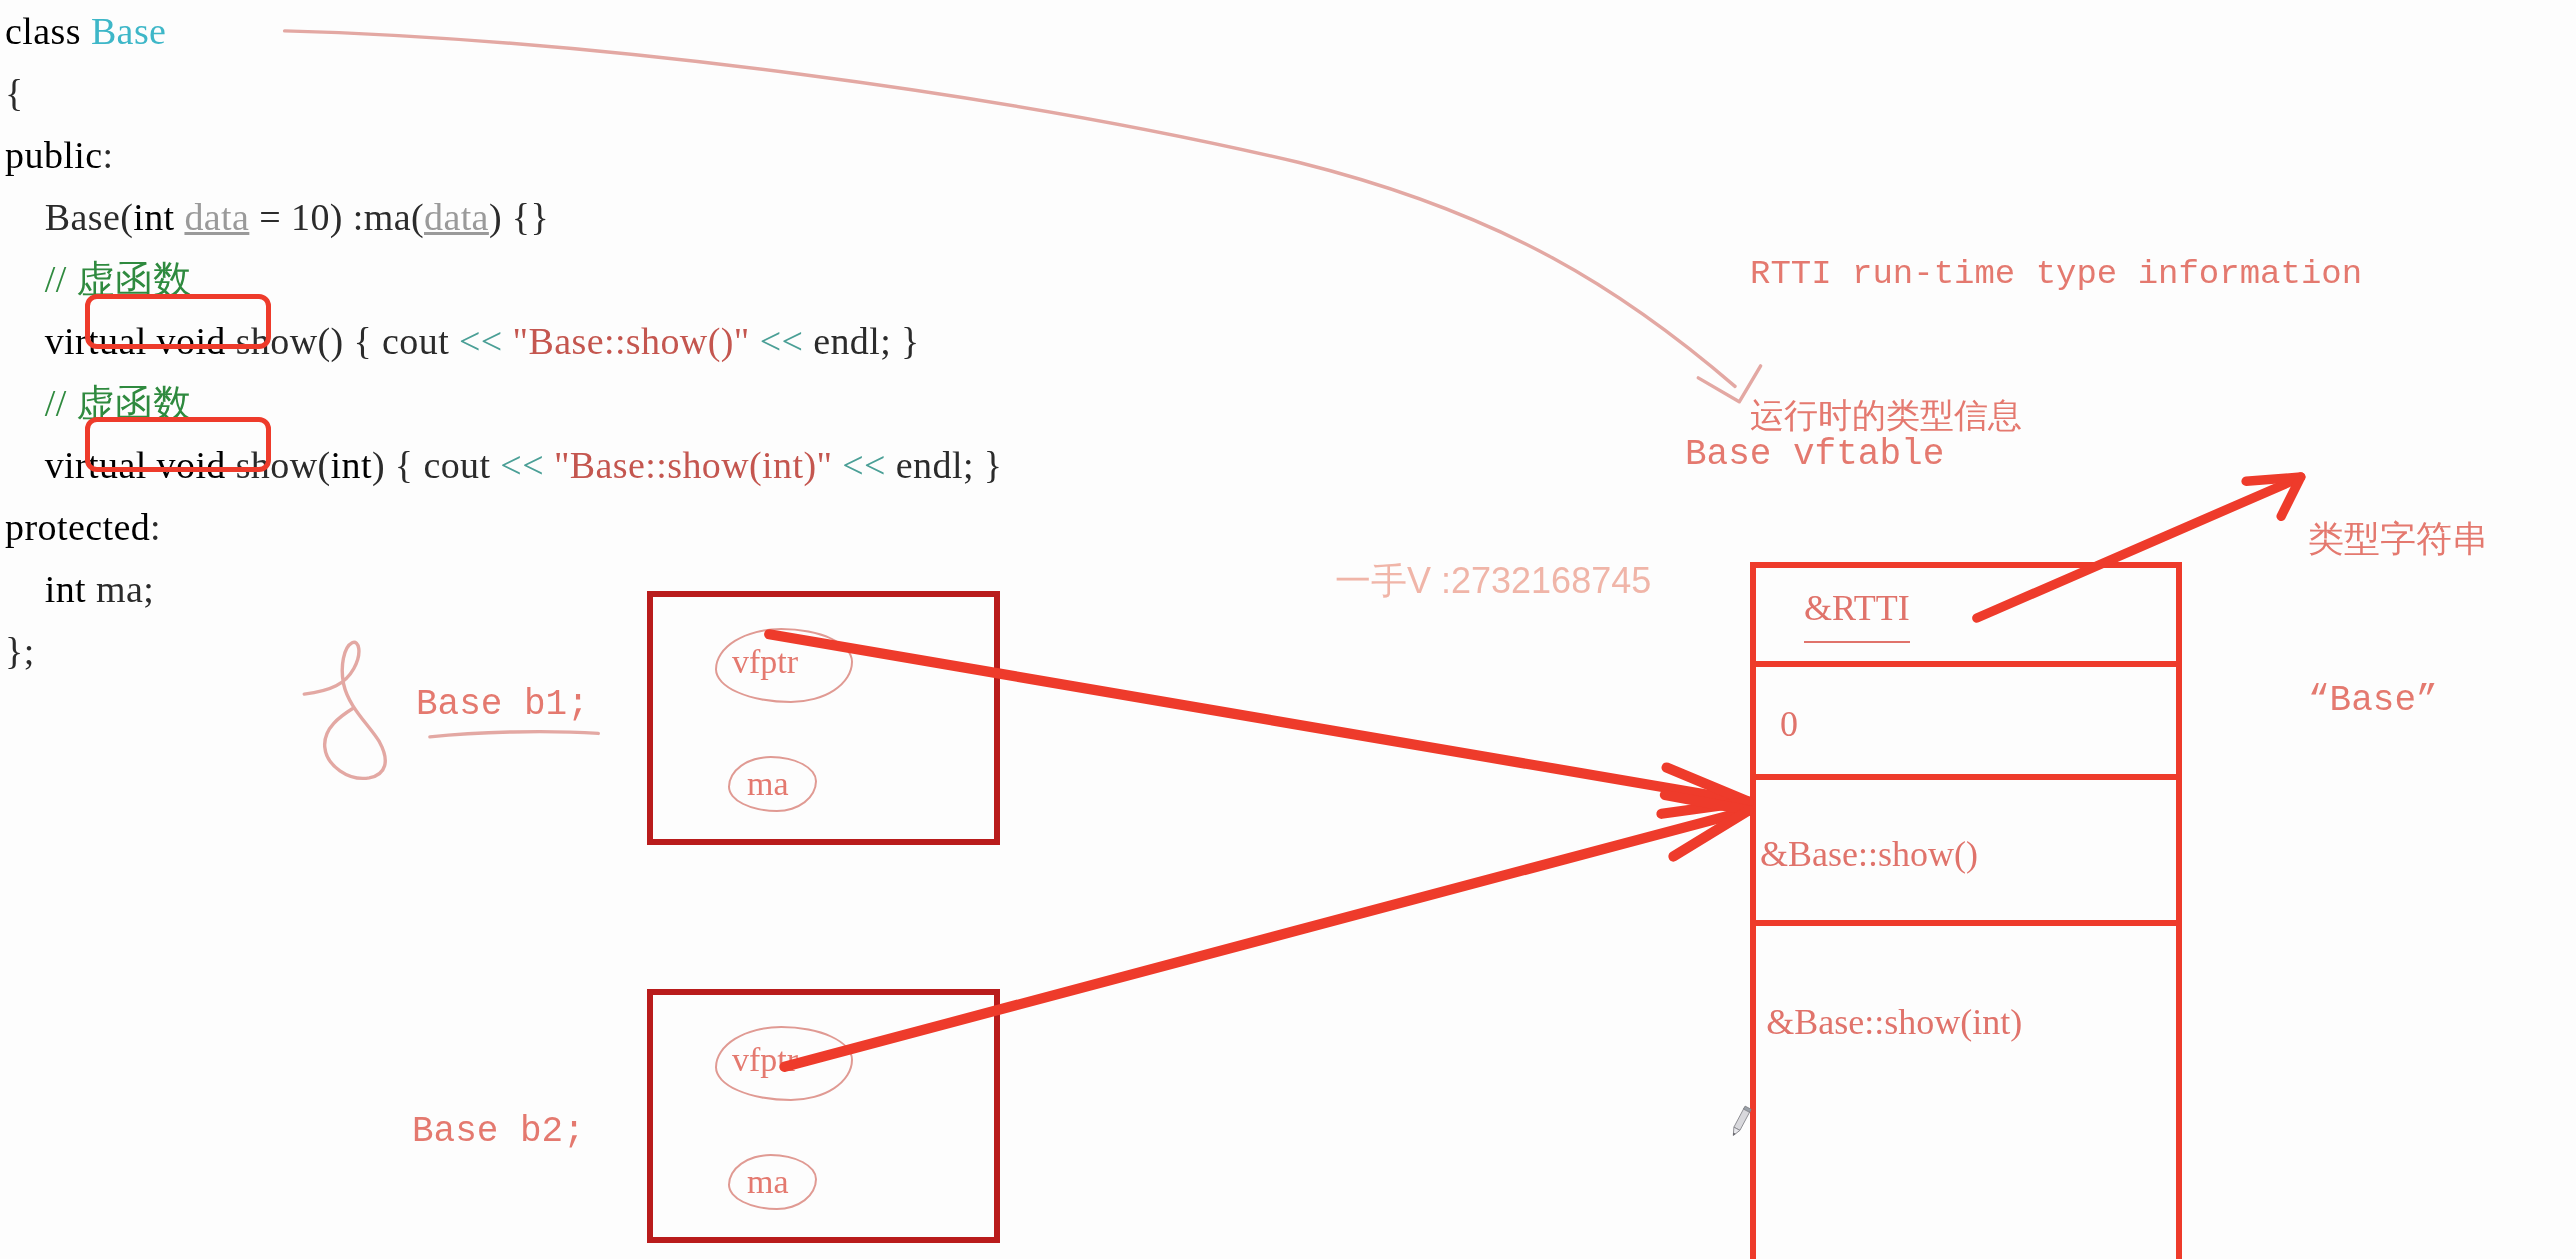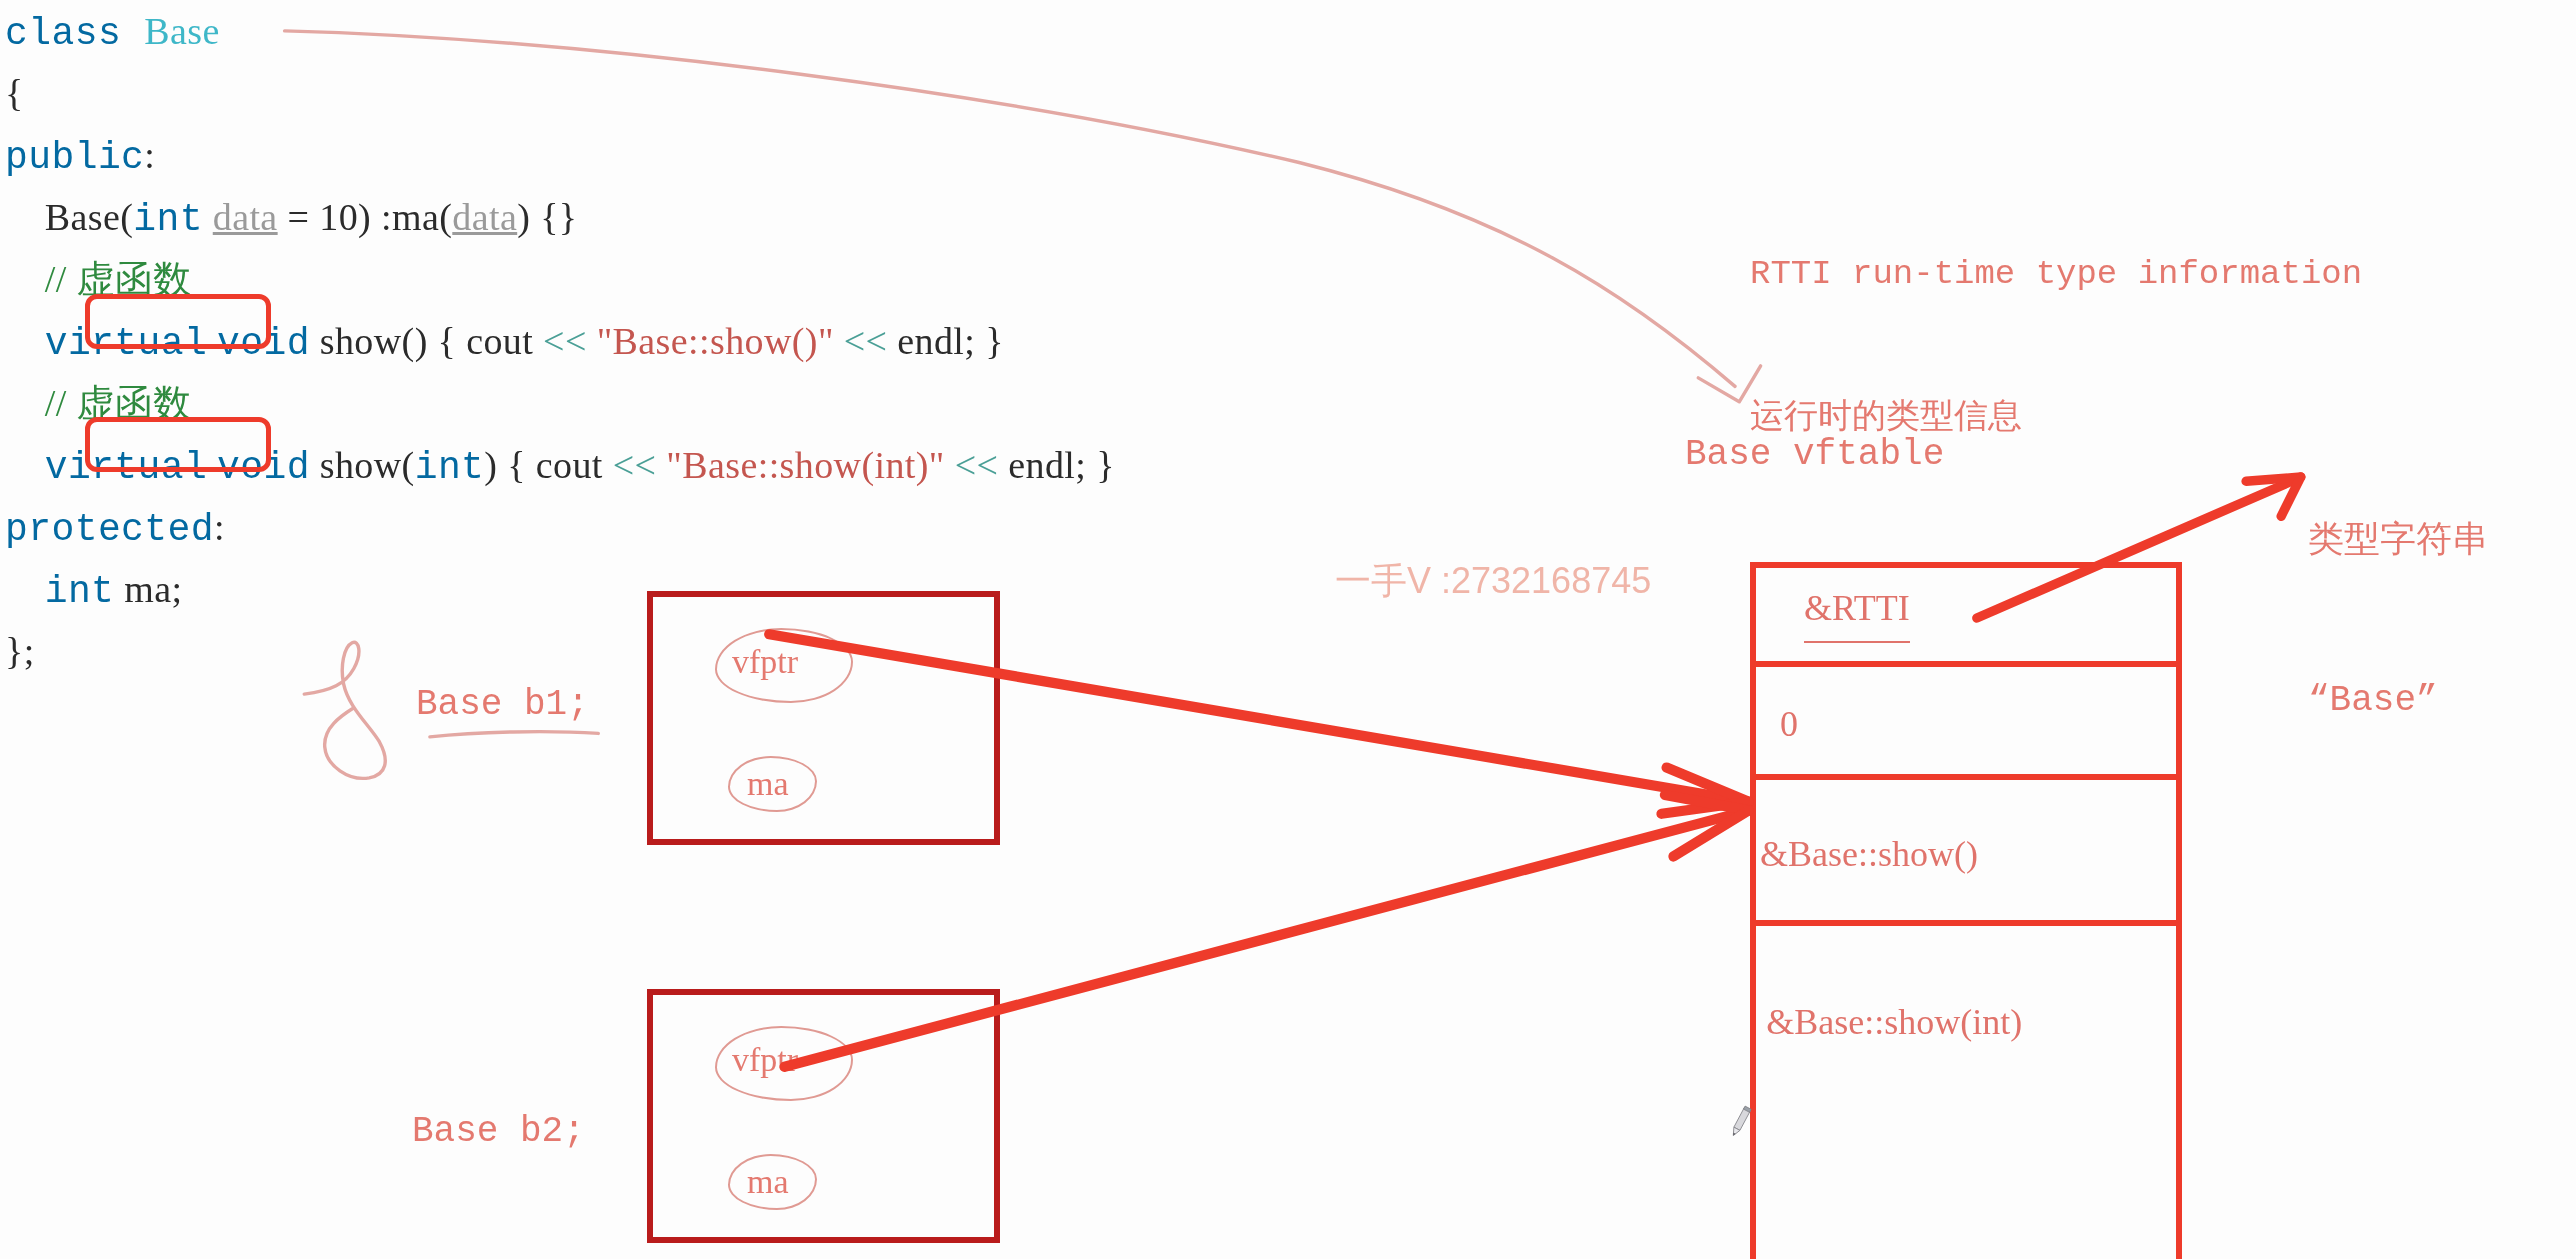--- a/index.html
+++ b/index.html
@@ -21,21 +21,21 @@
     position: absolute;
     left: 5.1px;
     top: 0px;
     font-family: "Liberation Serif", "DejaVu Serif", serif;
     font-size: 38px;
     line-height: 62px;
     white-space: pre;
     letter-spacing: 0.4px;
   }
   .code .ln { display: block; height: 62px; }
-  .kw      { color: #0369a1; font-family: Liberation Mono, monospace; }
+  .kw      { color: #000000; }
   .type-c  { color: #3eb7c8; }
   .plain   { color: #2b2b2b; }
   .cmt     { color: #2f8a3f; }
   .str     { color: #c4564f; }
   .op      { color: #4a9f96; }
   .dim     { color: #9a9a9a; text-decoration: underline; }
 
   
   .vbox {
     position: absolute;

